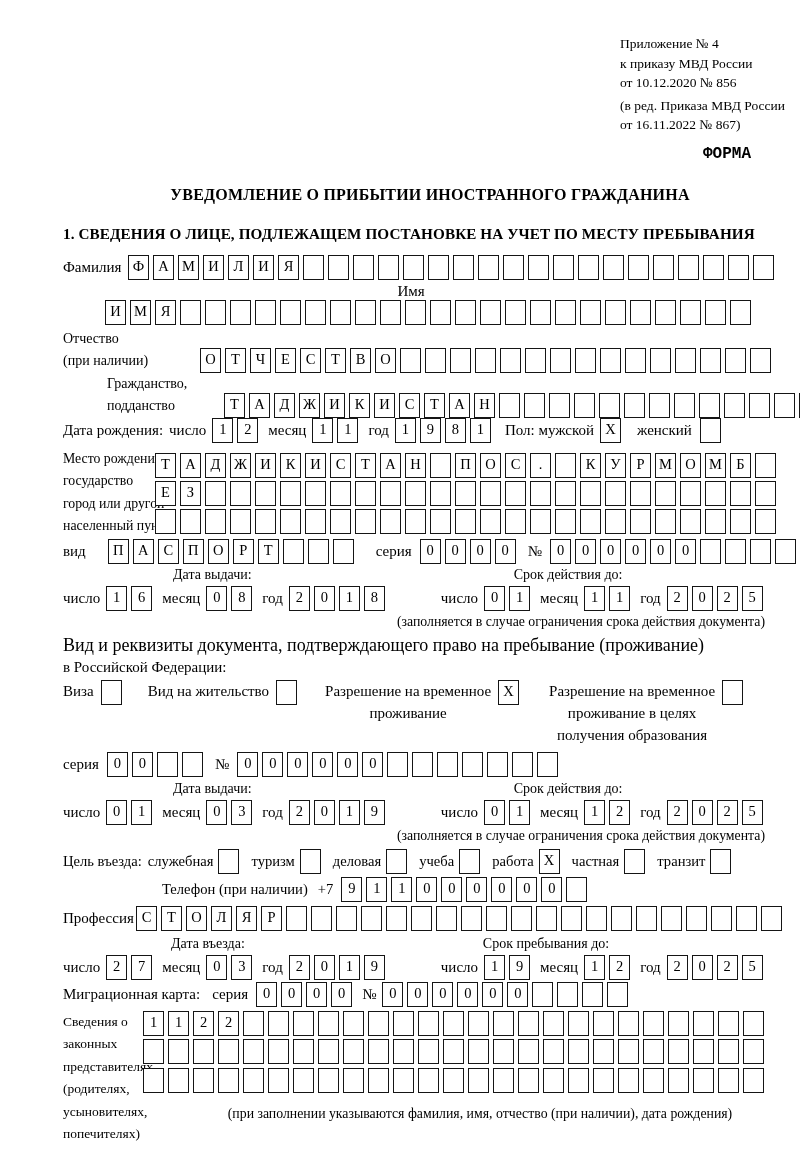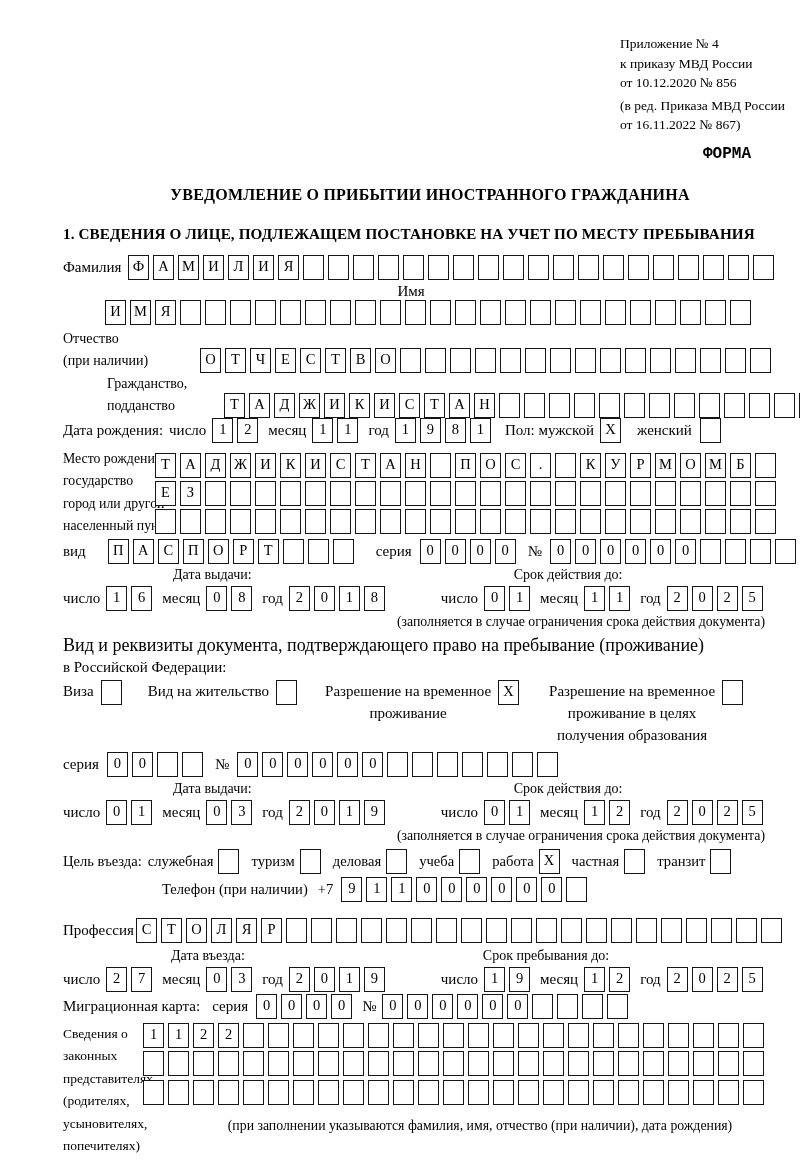--- a/index.html
+++ b/index.html
@@ -64,21 +64,21 @@
   .opt-lines{display:inline-block;text-align:center;line-height:22px;}
   .opt-lines div{white-space:nowrap;}
   .vgap{flex:0 0 auto;}
   .series-row{margin-top:6px;}
   .purpose-row{margin-top:4px;font-size:14.6px;}
   .purpose-row .opt{display:inline-flex;align-items:center;margin-right:8px;}
   .purpose-row .opt .opt-label{margin-right:5px;white-space:nowrap;}
   .purpose-row2{margin-top:3px;margin-left:75px;font-size:14.6px;}
   .phone-label{margin-left:24px;margin-right:10px;white-space:nowrap;}
   .phone-prefix{margin-right:8px;}
-  .profession-row{margin-top:16px;}
+  .profession-row{margin-top:4px;}
   .prof-label{width:73px;}
   .migcard-row{margin-top:2px;}
   .mig-label{margin-right:12px;}
   .mig-series{margin:0 8px 0 0;}
   .mig-num{margin:0 6px;}
   .legalreps{margin-top:4px;align-items:flex-start;}
   .legal-note{margin-top:9px;text-align:center;font-size:13.8px;margin-left:20px;}
   .ser-lbl{margin-right:8px;}
   .num-lbl{margin:0 8px;}
   .vid-lbl{margin-right:22px;}

